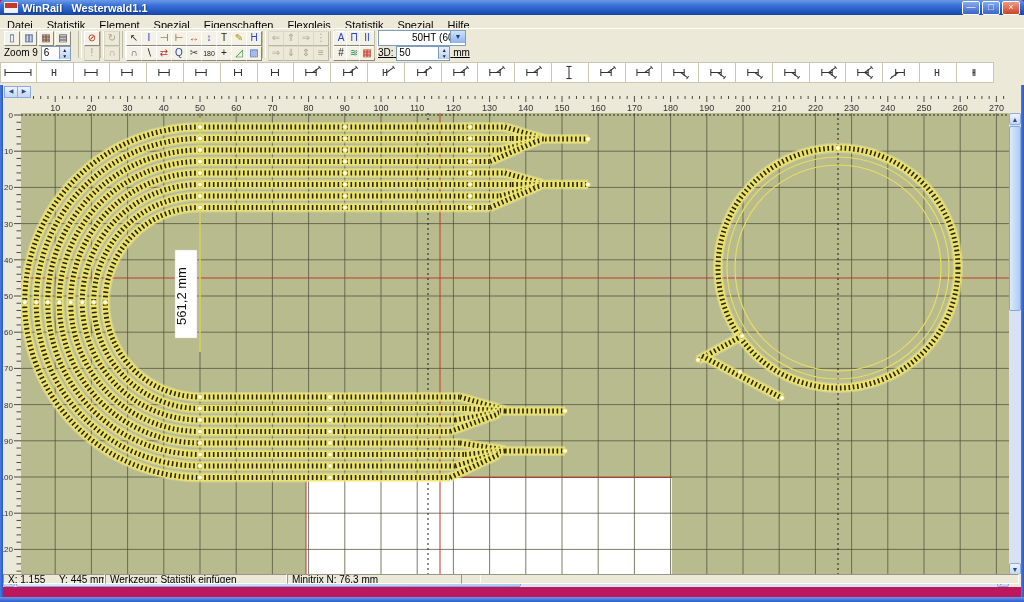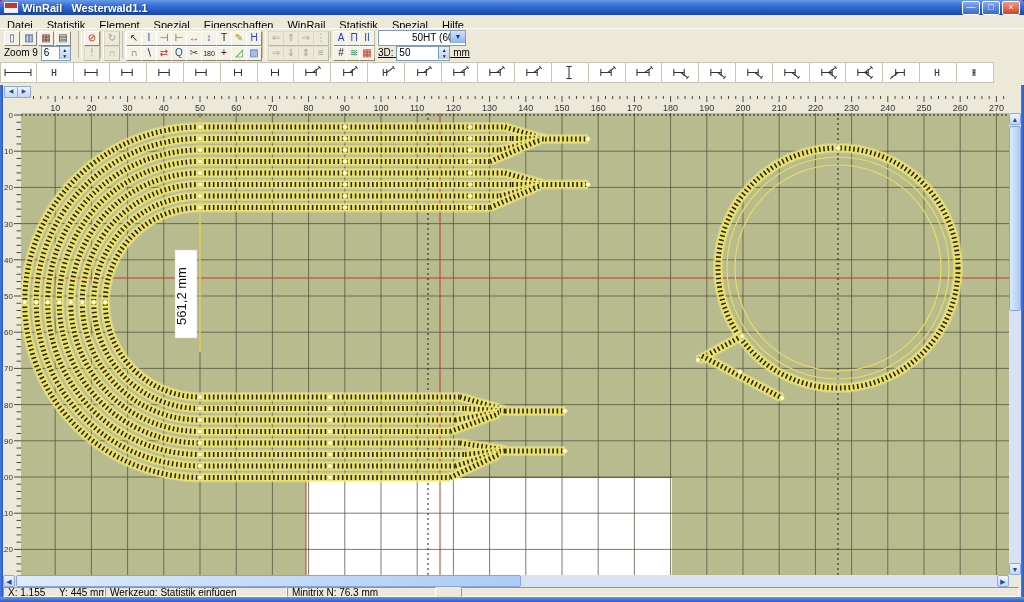--- a/index.html
+++ b/index.html
@@ -64,21 +64,21 @@
   
   .sb-btn{position:absolute;width:12px;height:12px;
     background:linear-gradient(180deg,#eef4fe,#c4d6f2);border:1px solid #8caade;border-radius:2px;
     color:#2a4a8a;font-size:7px;line-height:11px;text-align:center;box-sizing:border-box;}
   .sb-thumb{position:absolute;background:linear-gradient(90deg,#dcebfd,#aecbf4);
     border:1px solid #84a6dc;border-radius:2px;box-sizing:border-box;}
   #vsb{position:absolute;left:1009px;top:0;width:12px;height:462px;background:#d8e2f4;}
   #hsb{position:absolute;left:3px;top:575px;width:1006px;height:12px;background:#d8e2f4;}
   #sb-corner{position:absolute;left:1009px;top:575px;width:12px;height:12px;background:#ece9d8;}
   
-  #statusbar{position:absolute;left:3px;top:587px;width:1018px;height:10px;background:#ece9d8;}
+  #statusbar{position:absolute;left:3px;top:574px;width:1018px;height:10px;background:#ece9d8;}
   .status-panel{position:absolute;top:0;height:10px;border:1px solid;
     border-color:#9a9687 #fffef6 #fffef6 #9a9687;font-size:10px;line-height:10px;color:#000;
     padding-left:4px;white-space:pre;overflow:hidden;box-sizing:border-box;}
   
   #border-left,#border-right{position:absolute;top:85px;width:3px;height:512px;
     background:linear-gradient(90deg,#4a7ae0,#2a58c8);}
   #border-left{left:0;} #border-right{left:1021px;}
   #border-bottom{position:absolute;left:0;top:597px;width:1024px;height:5px;
     background:linear-gradient(180deg,#6a96ec,#2a5ac8);}
 </style>
@@ -88,21 +88,21 @@
 <div id="app">
 
   <div id="titlebar">
     <div id="app-icon"></div>
     <div id="title-text">WinRail   Westerwald1.1</div>
     <div class="win-btn minmax">—</div>
     <div class="win-btn minmax">□</div>
     <div class="win-btn close">×</div>
   </div>
 
-  <div id="menubar"><span class="menu-item">Datei</span><span class="menu-item">Statistik</span><span class="menu-item">Element</span><span class="menu-item">Spezial</span><span class="menu-item">Eigenschaften</span><span class="menu-item">WinRail</span><span class="menu-item">Statistik</span><span class="menu-item">Spezial</span><span class="menu-item">Hilfe</span></div>
+  <div id="menubar"><span class="menu-item">Datei</span><span class="menu-item">Statistik</span><span class="menu-item">Element</span><span class="menu-item">Spezial</span><span class="menu-item">Eigenschaften</span><span class="menu-item">Flexgleis</span><span class="menu-item">Statistik</span><span class="menu-item">Spezial</span><span class="menu-item">Hilfe</span></div>
 
   <div id="toolbar">
     <div id="zoom-ctl">
       <span>Zoom 9</span>
       <span class="spinbox" style="width:28px;">
         <span class="spin-val">6</span>
         <span class="spin-arrows">▲<br>▼</span>
       </span>
     </div>
     <div id="combo">
@@ -851,20 +851,20 @@
   <div id="hsb">
     <div class="sb-btn" style="left:0;top:0;">◀</div>
     <div class="sb-thumb" style="left:13px;top:0;width:505px;height:12px;"></div>
     <div class="sb-btn" style="left:994px;top:0;">▶</div>
   </div>
   <div id="sb-corner"></div>
 
   <div id="statusbar">
       <div class="status-panel" style="left: 0px; width: 102px;">X: 1.155     Y: 445 mm</div>
       <div class="status-panel" style="left: 102px; width: 182px;">Werkzeug: Statistik einfügen</div>
-      <div class="status-panel" style="left: 284px; width: 149px;">Minitrix N: 76,3 mm</div>
+      <div class="status-panel" style="left: 284px; width: 194px;">Minitrix N: 76,3 mm</div>
       <div class="status-panel" style="left: 458px; width: 558px;"></div>
     </div>
 
   <div id="border-left"></div>
   <div id="border-right"></div>
   <div id="border-bottom"></div>
 </div>
 
 </body></html>

